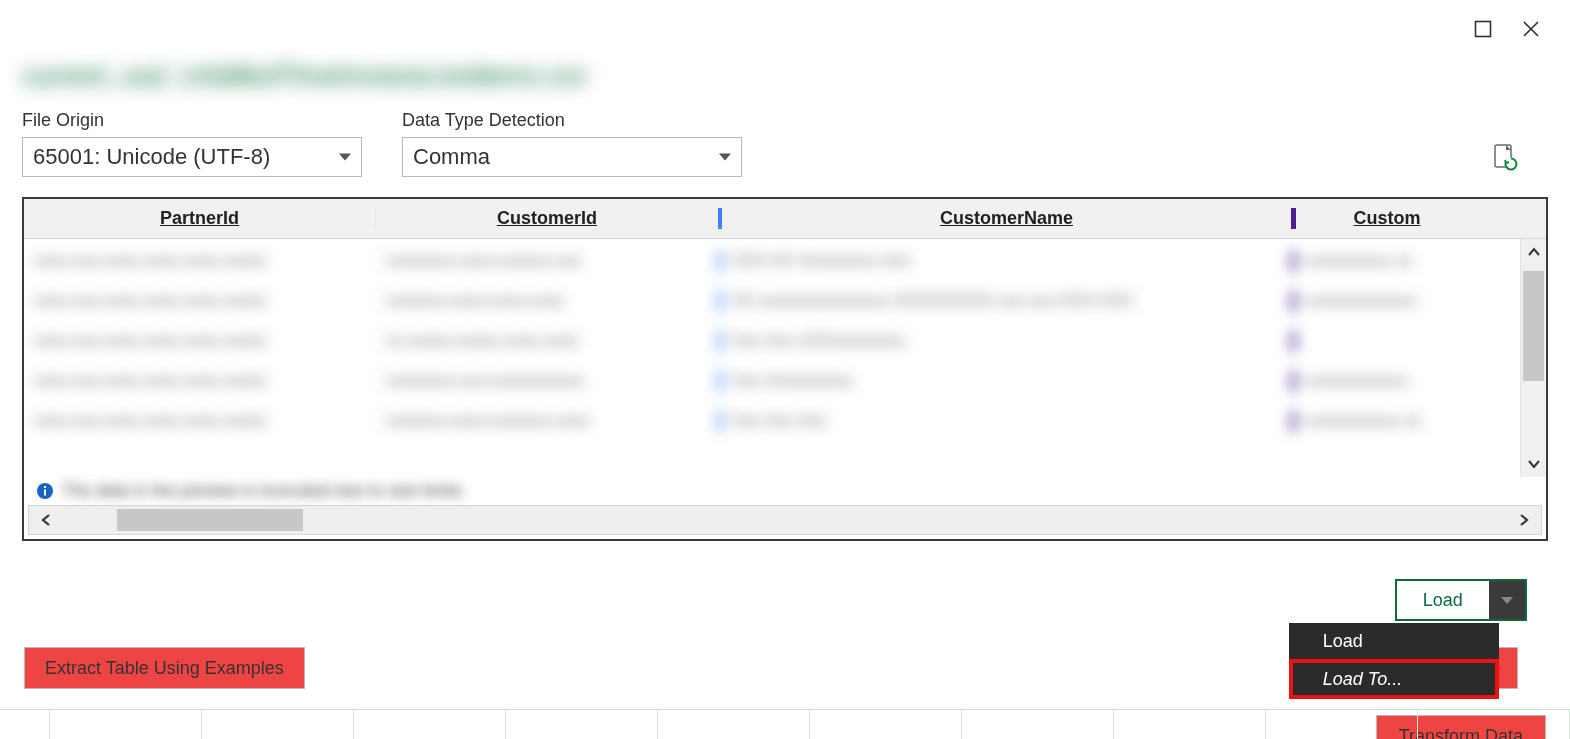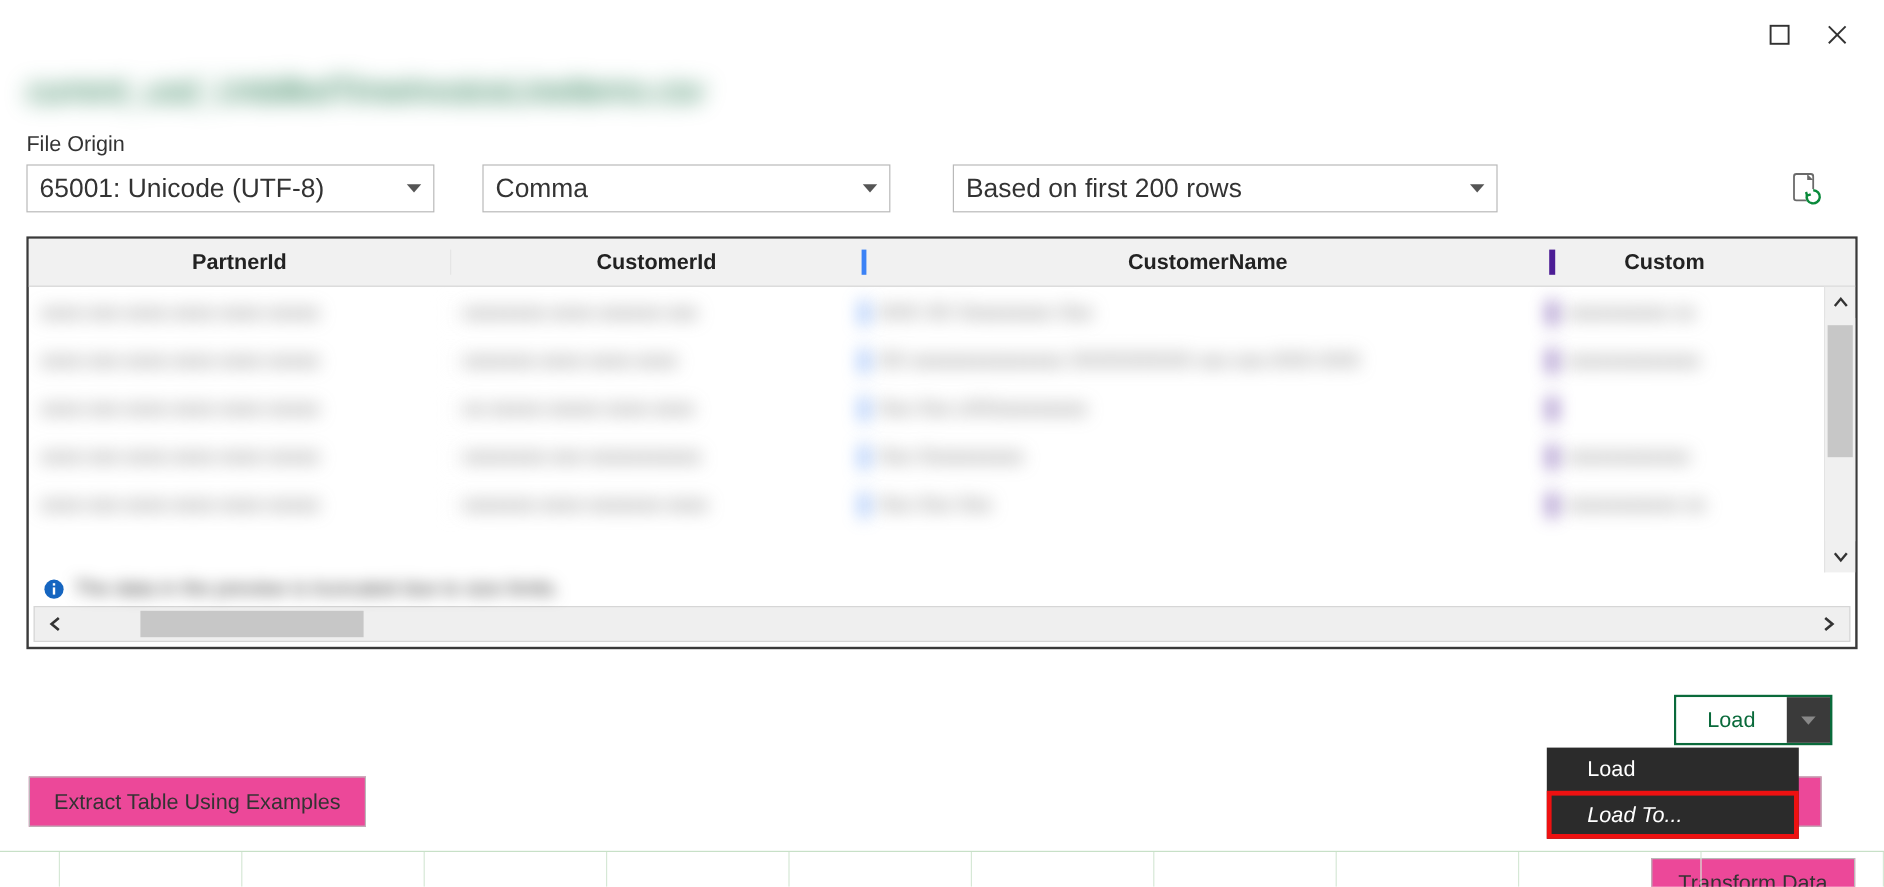--- a/index.html
+++ b/index.html
@@ -94,20 +94,21 @@
     }
     .thead {
       display: flex;
       background: #f1f1f1;
       border-bottom: 1px solid #d6d6d6;
       height: 40px;
       align-items: center;
       font-weight: 600;
       font-size: 18px;
       color: #222;
+      text-decoration: underline;
     }
     .th { text-align: center; overflow: hidden; white-space: nowrap; }
     .col1 { width: 352px; border-right: 1px solid #e5e5e5; }
     .col2 { width: 346px; border-right: 4px solid #3b82f6; }
     .col3 { width: 574px; border-right: 5px solid #4c1d95; }
     .col4 { width: 182px; }
 
     .tbody {
       position: relative;
       height: 238px;
@@ -159,21 +160,21 @@
 
     .footer {
       margin-top: 38px;
       display: flex;
       align-items: center;
       padding: 0 2px;
     }
     .btn {
       height: 42px;
       border: 1px solid #b9b9b9;
-      background: #ec4899;
+      background: #ef4444;
       display: inline-flex;
       align-items: center;
       justify-content: center;
       font-size: 18px;
       color: #333;
       cursor: pointer;
       padding: 0 20px;
     }
     .extract-btn { }
     .footer-right { margin-left: auto; display:flex; align-items:center; gap: 26px; position: relative; flex-direction: column; }
@@ -257,33 +258,30 @@
         <line x1="16" y1="2" x2="2" y2="16"></line>
       </svg>
   </div>
 </div>
 
 <div class="content">
   <div class="dlg-title">current_usd_UnbilledTimeInvoiceLineItems.csv</div>
 
   <div class="labels-row">
     <div class="lab1">File Origin</div>
+    <div class="lab3">Data Type Detection</div>
   </div>
 
   <div class="combos-row">
     <div class="combo combo1">
       <span>65001: Unicode (UTF-8)</span>
       <span class="caret"></span>
     </div>
     <div class="combo combo2">
       <span>Comma</span>
-      <span class="caret"></span>
-    </div>
-    <div class="combo combo3">
-      <span>Based on first 200 rows</span>
       <span class="caret"></span>
     </div>
     <div class="refresh-icon">
       <svg viewBox="0 0 26 28">
         <path d="M5 2 h12 a2 2 0 0 1 2 2 v18 a2 2 0 0 1 -2 2 h-12 a2 2 0 0 1 -2 -2 v-18 a2 2 0 0 1 2 -2 z" fill="none" stroke="#6a6a6a" stroke-width="1.5"></path>
         <path d="M14 2 l5 5 h-5 z" fill="#6a6a6a"></path>
         <circle cx="19" cy="21" r="6.5" fill="#fff" stroke="none"></circle>
         <path d="M19 15.5 a5.5 5.5 0 1 1 -5.3 4" fill="none" stroke="#0a8a3b" stroke-width="2"></path>
         <path d="M13 17 l1 3 l3 -1" fill="none" stroke="#0a8a3b" stroke-width="2"></path>
       </svg>

